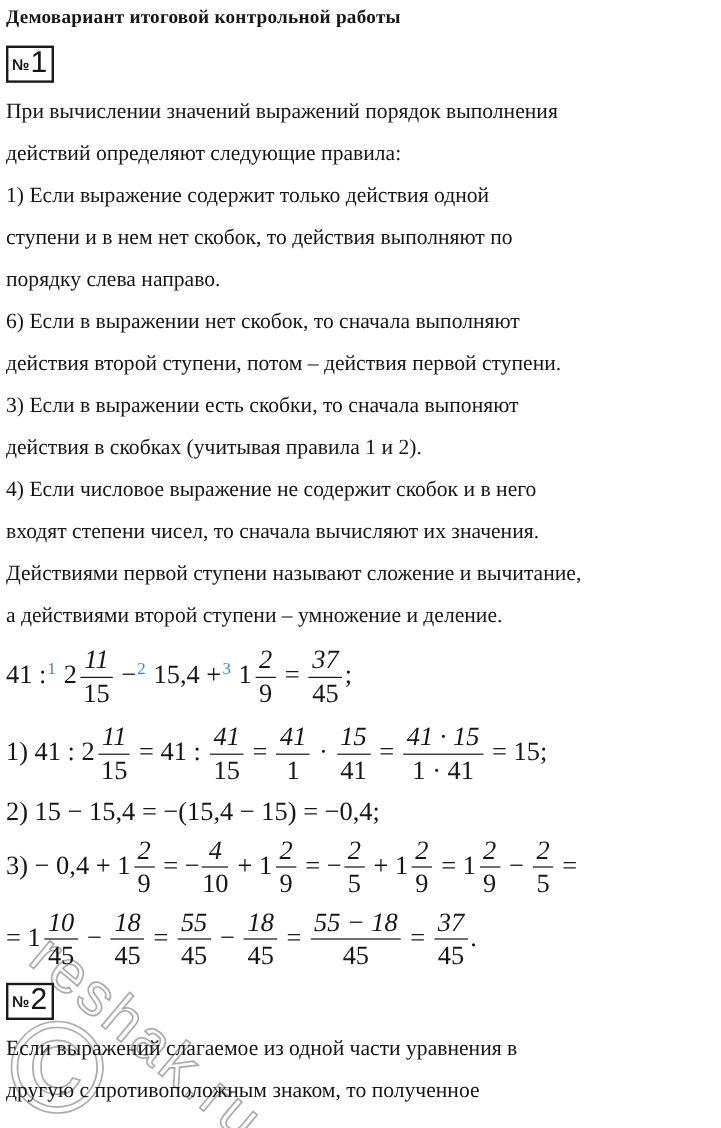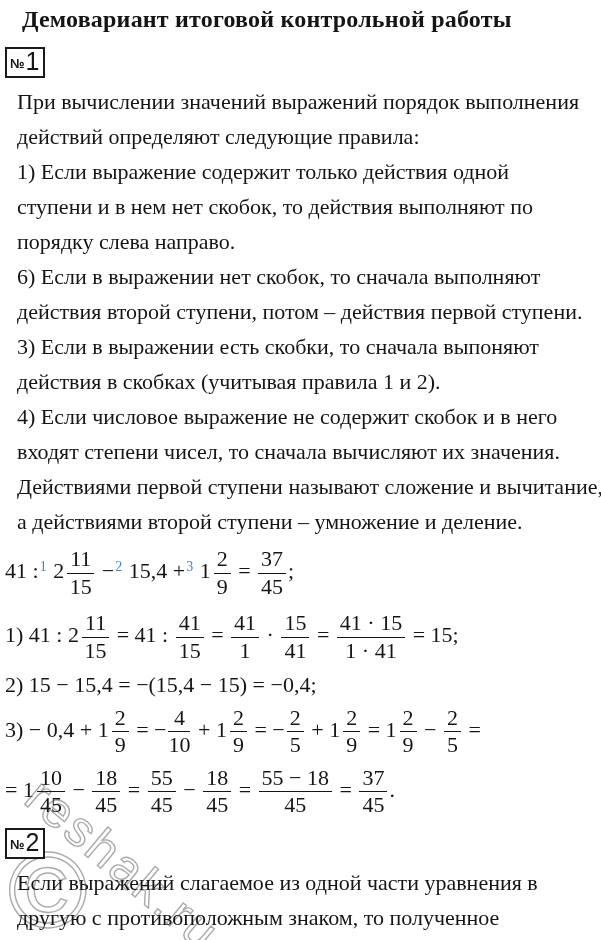--- a/index.html
+++ b/index.html
@@ -2,39 +2,39 @@
 <html lang="ru" style="--step-blue: #4a84c4;"><head>
 <meta charset="utf-8">
 <style>
   html,body{margin:0;padding:0;}
   body{
     width:601px;height:940px;overflow:hidden;background:#ffffff;
     font-family:"Liberation Serif",serif;color:#151515;position:relative;
   }
   .content{position:relative;z-index:1;padding:4px 2px 0 5px;box-sizing:border-box;}
   .page-title{
-    font-size:24px;font-weight:bold;margin:2px 0 12px 17px;letter-spacing:0.2px;
+    font-size:16px;font-weight:bold;margin:2px 0 12px 0;letter-spacing:0.2px;
   }
   .badge{
     display:inline-block;border:2.5px solid #1a1a1a;background:#fff;
     padding:0 5px 2px 3px;margin:2px 0 6px 0;line-height:1;
     font-family:"Liberation Sans",sans-serif;
   }
   .badge .badge-prefix{font-size:13px;font-weight:600;vertical-align:2px;}
   .badge .badge-number{font-size:25px;font-weight:500;letter-spacing:-1px;margin-left:1px;}
-  .textblock{font-size:22px;margin-left:12px;}
+  .textblock{font-size:18px;}
   .text-line{height:35px;line-height:35px;white-space:nowrap;}
   .mathblock{font-size:22px;}
   .math-line{margin:8px 0;white-space:nowrap;}
   .math-line.first{margin-bottom:12px;}
   .frac{
     display:inline-block;vertical-align:middle;text-align:center;
     line-height:1.12;margin:0 2px;
   }
-  .frac .num{display:block;border-bottom:1.6px solid #151515;padding:0 3px 1px 3px;}
+  .frac .num{display:block;border-bottom:1.6px solid #151515;padding:0 3px 1px 3px;font-style:italic;}
   .frac .den{display:block;padding-top:1px;}
   .mnum .whole{margin-right:1px;}
   sup.step{
     color:var(--step-blue,#4a84c4);font-size:14px;line-height:0;
     vertical-align:7px;margin:0 1px;
   }
   .watermark{position:absolute;left:0;top:772px;z-index:0;pointer-events:none;}
 </style>
 </head>
 <body>

